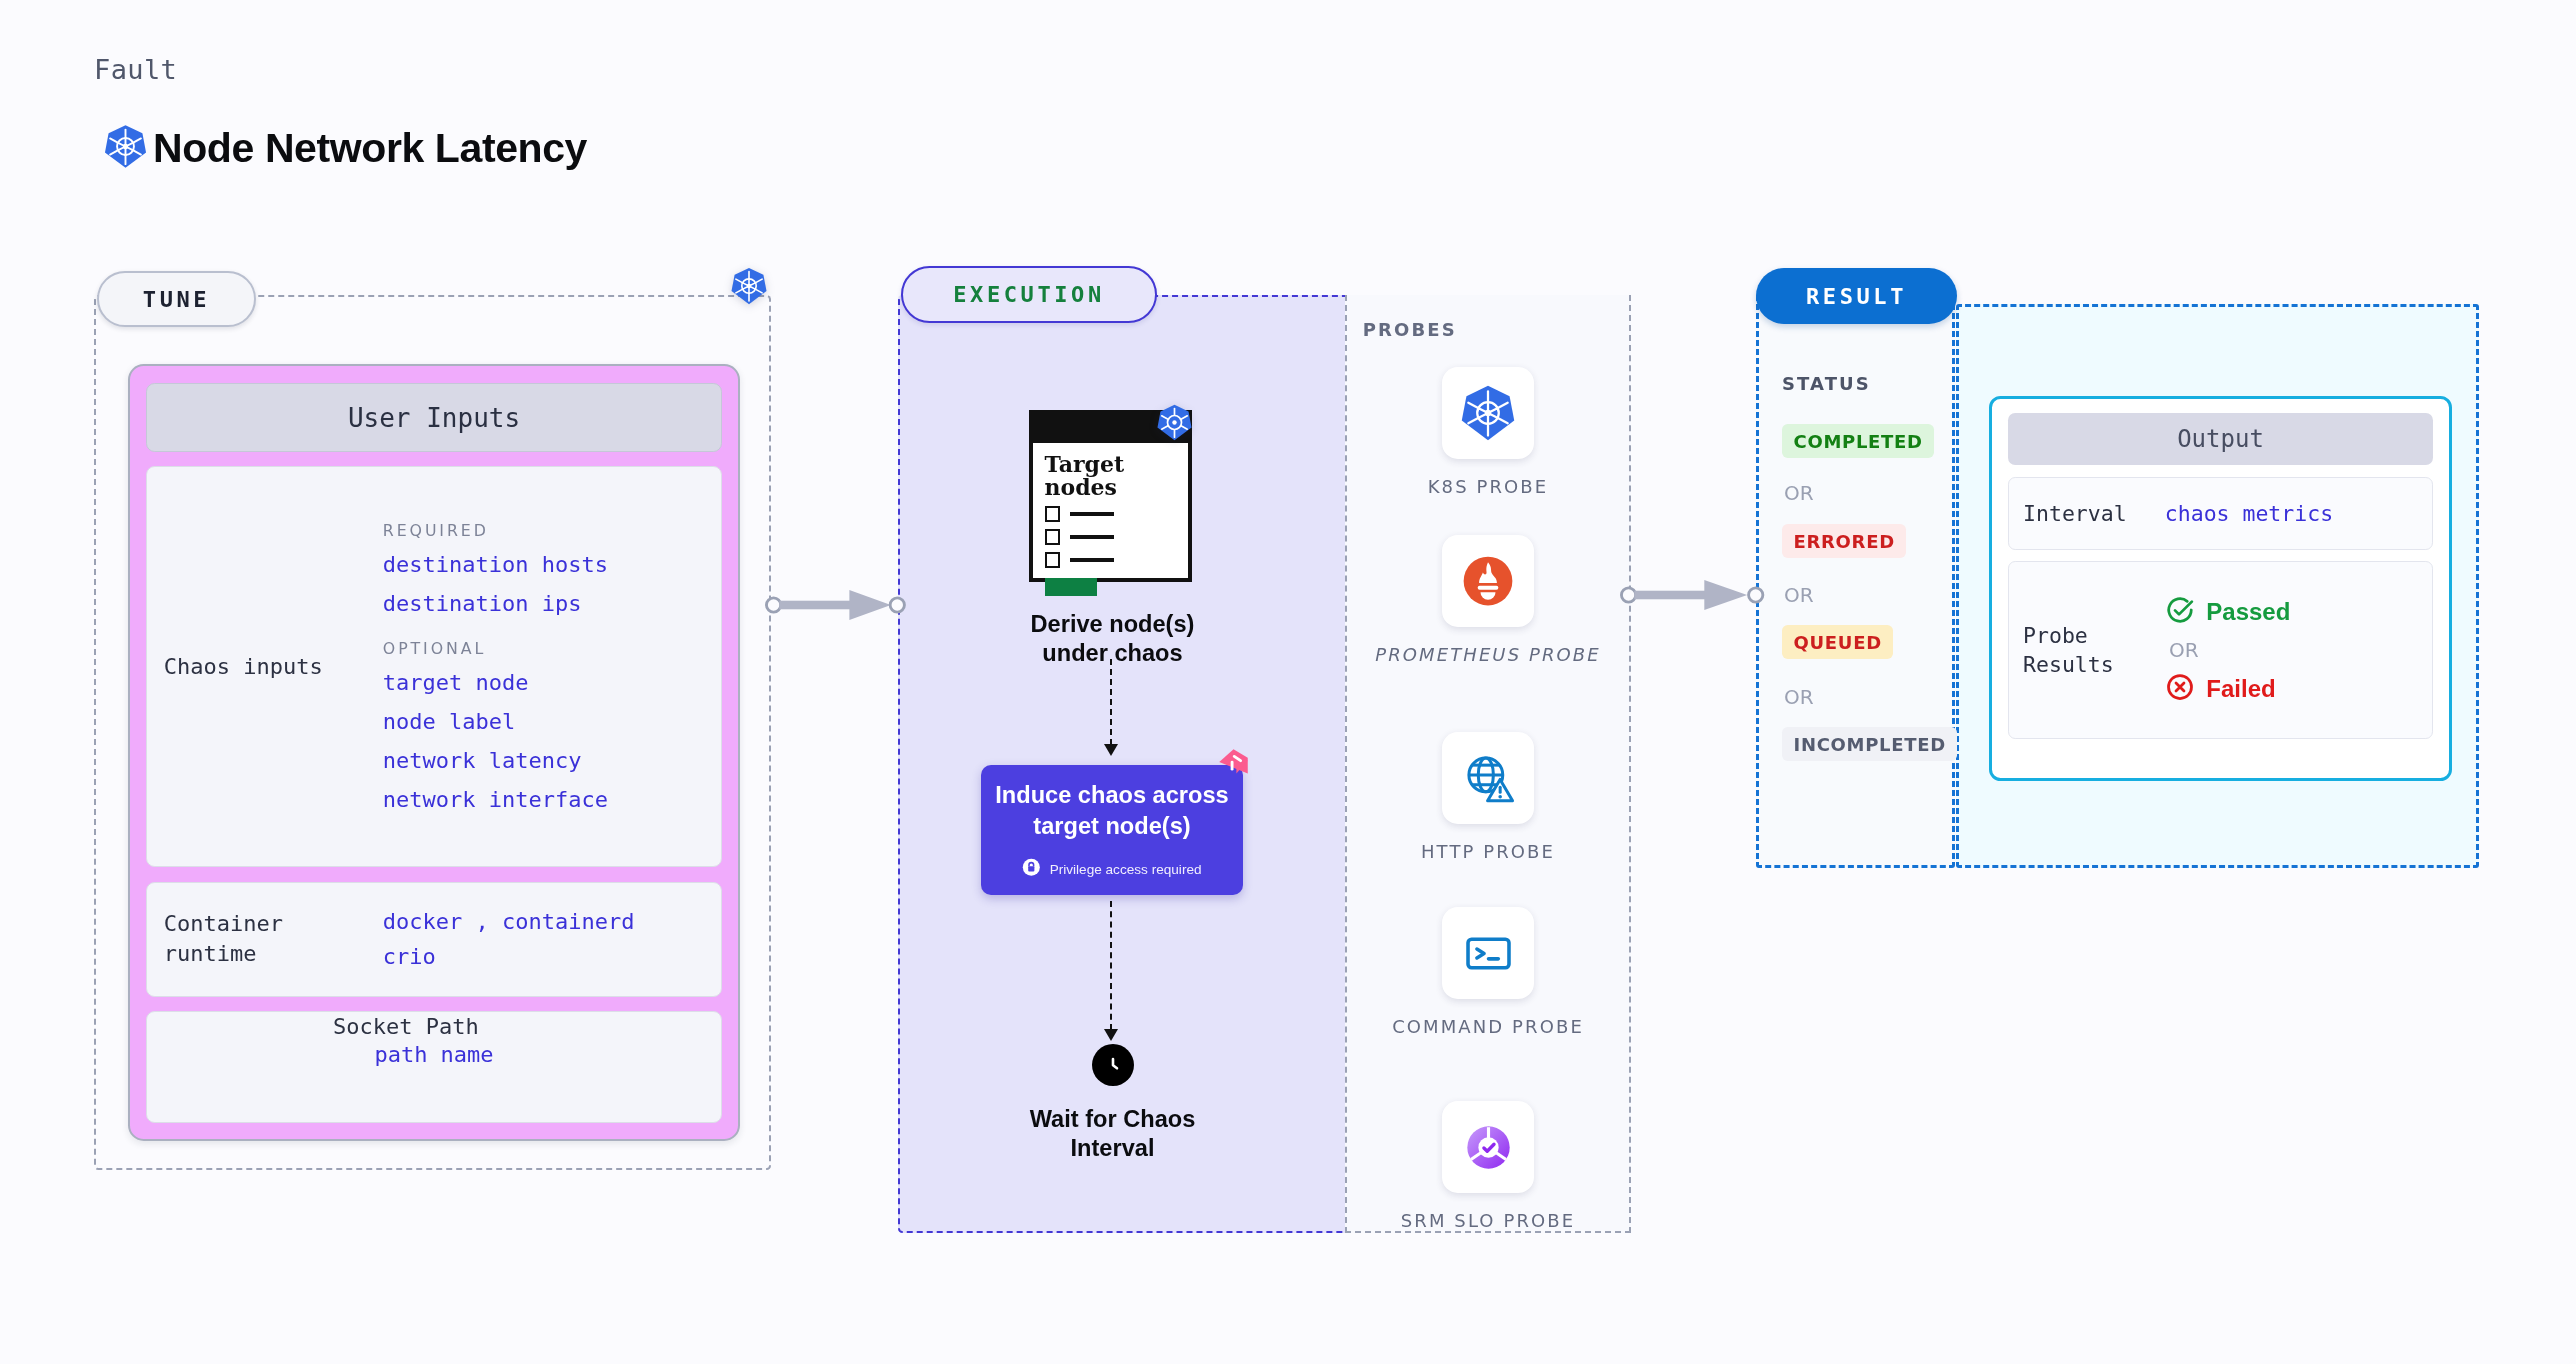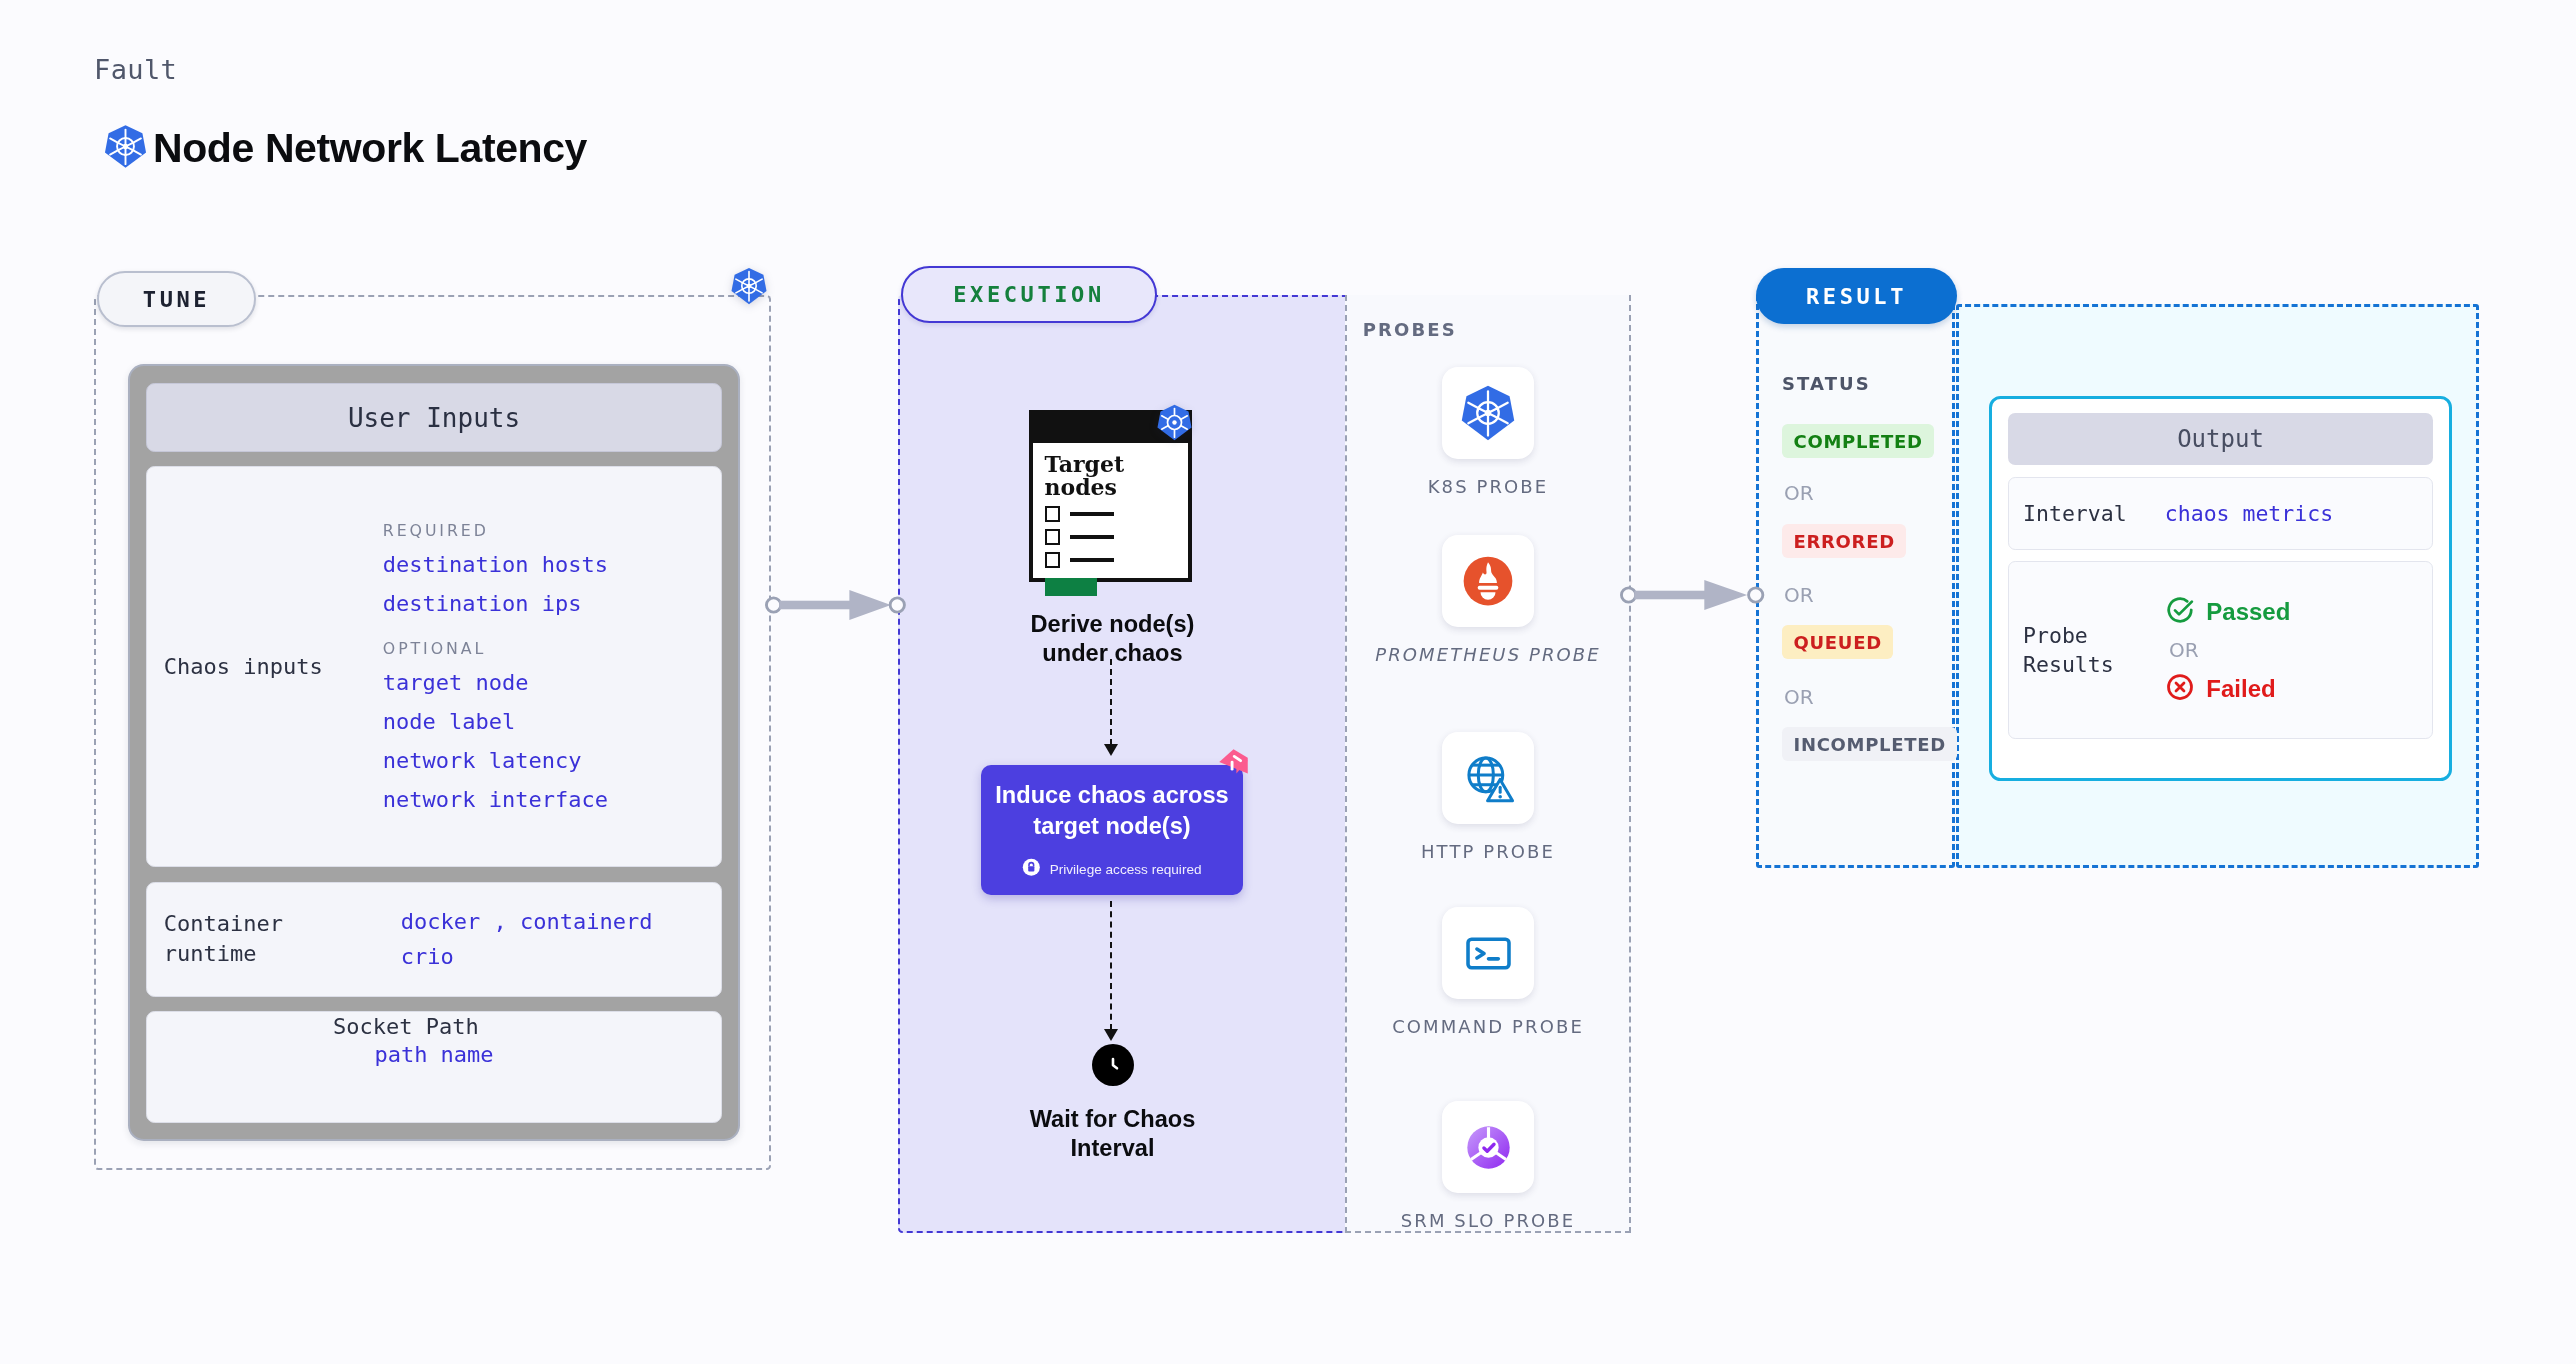--- a/index.html
+++ b/index.html
@@ -32,21 +32,21 @@
     border: 2.1px dashed #9aa1b4; border-radius: 4.3px; background: transparent;
   }
   .tune-pill {
     left: 97px; top: 271px; width: 159px; height: 56px;
     background: #f4f5f9; border: 2.1px solid #b9bfcf; border-radius: 29px;
     color: #1d2231; font-size: 22px;
     box-shadow: 0 2.1px 5px rgba(20,25,50,0.12);
   }
   .tune-card {
     position: absolute; left: 128px; top: 364px; width: 612px; height: 777px;
-    background: #a3a3a3; border: 2.9px solid #aab0c0; border-radius: 15.8px;
+    background: #f0abfc; border: 2.9px solid #aab0c0; border-radius: 15.8px;
     box-shadow: 0 2.9px 7.2px rgba(30,35,60,0.10);
     padding: 17px 15.8px;
   }
   .ui-header {
     height: 69px; background: #d8d9e6; border: 1.4px solid #c5c7d8; border-radius: 8.6px;
     display: flex; align-items: center; justify-content: center;
     font-size: 26px; color: #2a3042; font-weight: 400;
   }
   .subcard {
     margin-top: 14.3px; background: #f4f5fa; border: 1.4px solid #dcdee8; border-radius: 8.6px;
@@ -263,21 +263,21 @@
         <div class="val">destination hosts</div>
         <div class="val">destination ips</div>
         <div class="sect-title" style="margin-top:23px;">OPTIONAL</div>
         <div class="val">target node</div>
         <div class="val">node label</div>
         <div class="val">network latency</div>
         <div class="val">network interface</div>
       </div>
     </div>
 
-    <div class="subcard" style="height:115px;gap:18px;">
+    <div class="subcard" style="height:115px;">
       <div class="label">Container runtime</div>
       <div class="values">
         <div class="val" style="margin-bottom:10px;">
           <span>docker</span>
           <span class="sep">,</span>
           <span>containerd</span>
         </div>
         <div class="val">crio</div>
       </div>
     </div>

